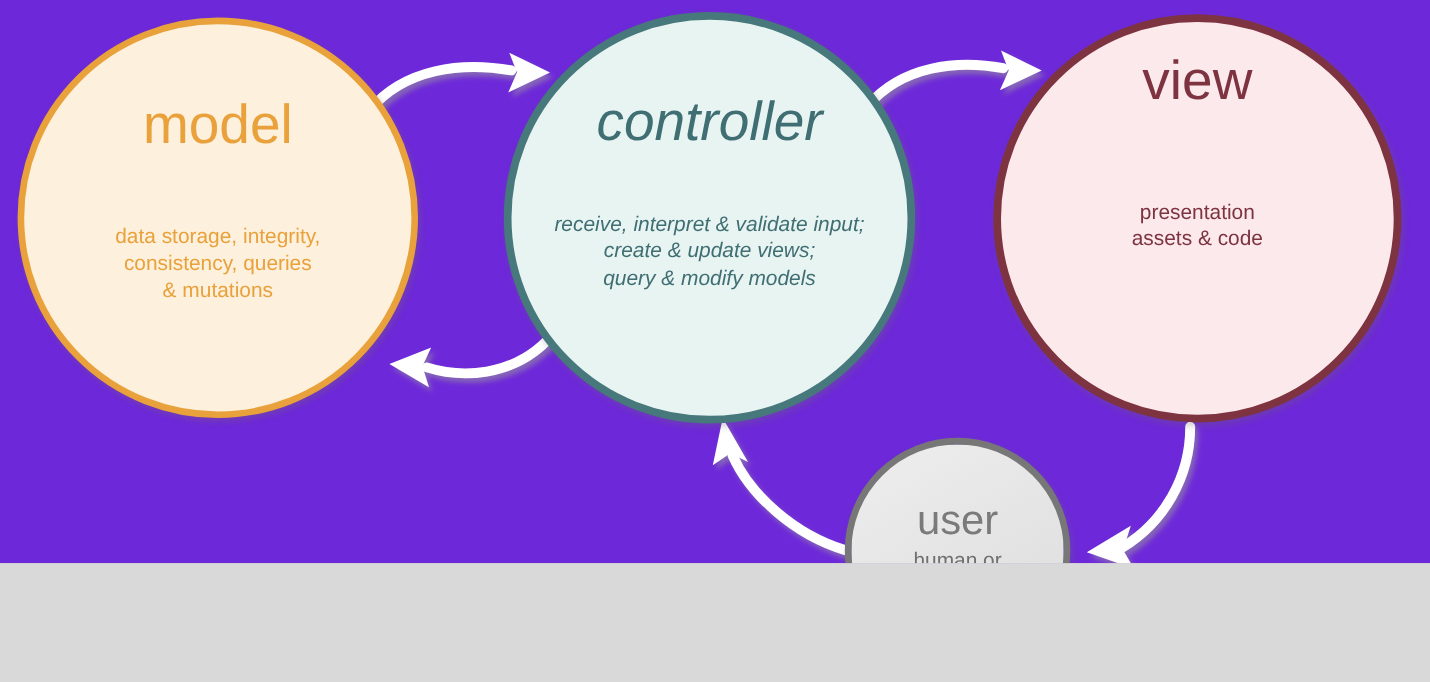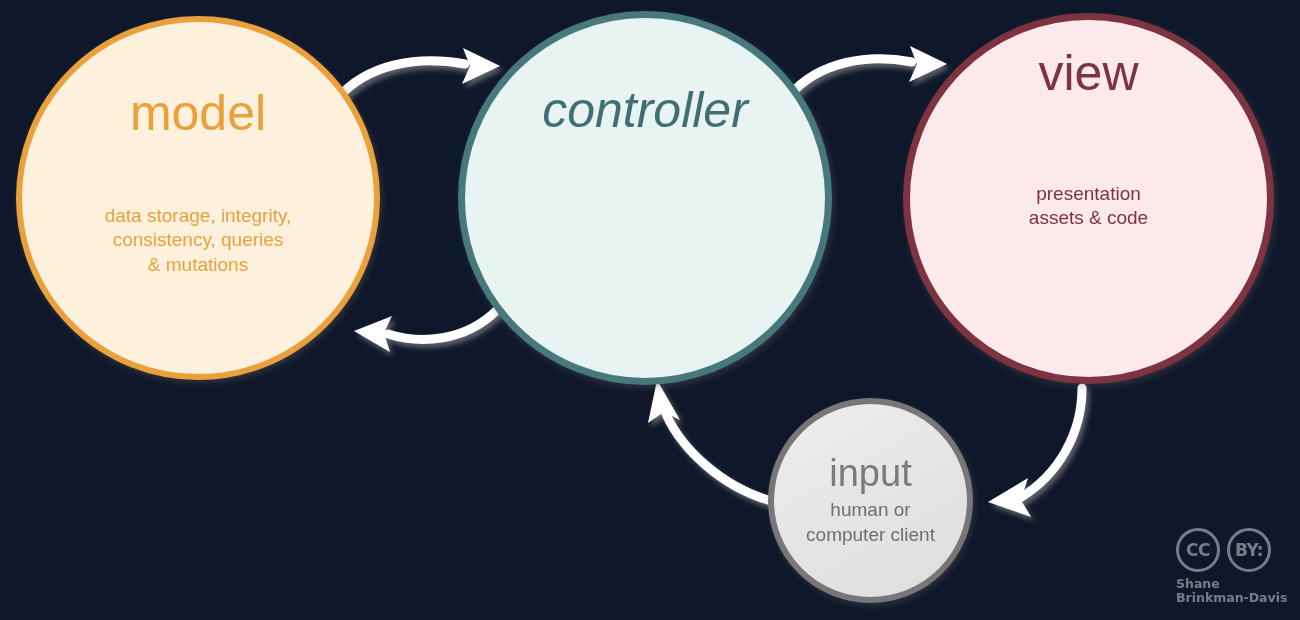--- a/index.html
+++ b/index.html
@@ -7,22 +7,22 @@
     margin: 0;
     padding: 0;
     background: #d9d9d9;
   }
   body {
     font-family: "Liberation Sans", sans-serif;
   }
   #stage {
     position: relative;
     width: 1300px;
-    height: 620px;
-    background: #0f172a;
+    height: 512px;
+    background: #6d28d9;
     overflow: hidden;
   }
   #diagram-svg {
     position: absolute;
     left: 0;
     top: 0;
     width: 1300px;
     height: 620px;
   }
   .node {
@@ -208,30 +208,33 @@
 
   <div class="node" id="node-model">
     <div class="node-title">model</div>
     <div class="node-desc">data storage, integrity,
 consistency, queries
 &amp; mutations</div>
   </div>
 
   <div class="node" id="node-controller">
     <div class="node-title">controller</div>
+    <div class="node-desc">receive, interpret &amp; validate input;
+create &amp; update views;
+query &amp; modify models</div>
   </div>
 
   <div class="node" id="node-view">
     <div class="node-title">view</div>
     <div class="node-desc">presentation
 assets &amp; code</div>
   </div>
 
   <div class="node" id="node-user">
-    <div class="node-title">input</div>
+    <div class="node-title">user</div>
     <div class="node-desc">human or
 computer client</div>
   </div>
 
   <div id="cc-badge">
     <div class="cc-marks">
       <div class="cc-circle">CC</div>
       <div class="cc-circle">BY:</div>
     </div>
     <div class="cc-author">Shane

